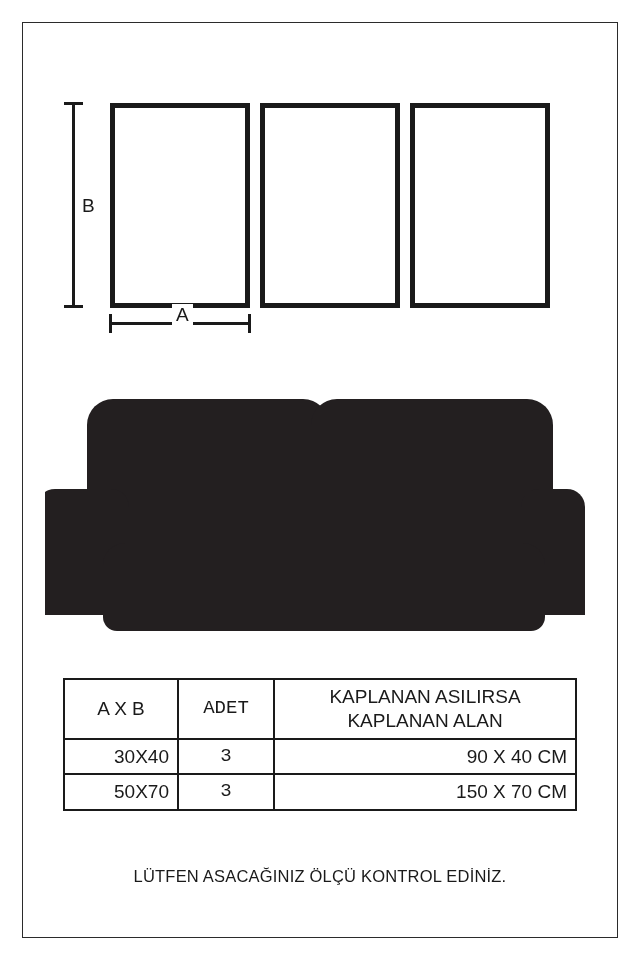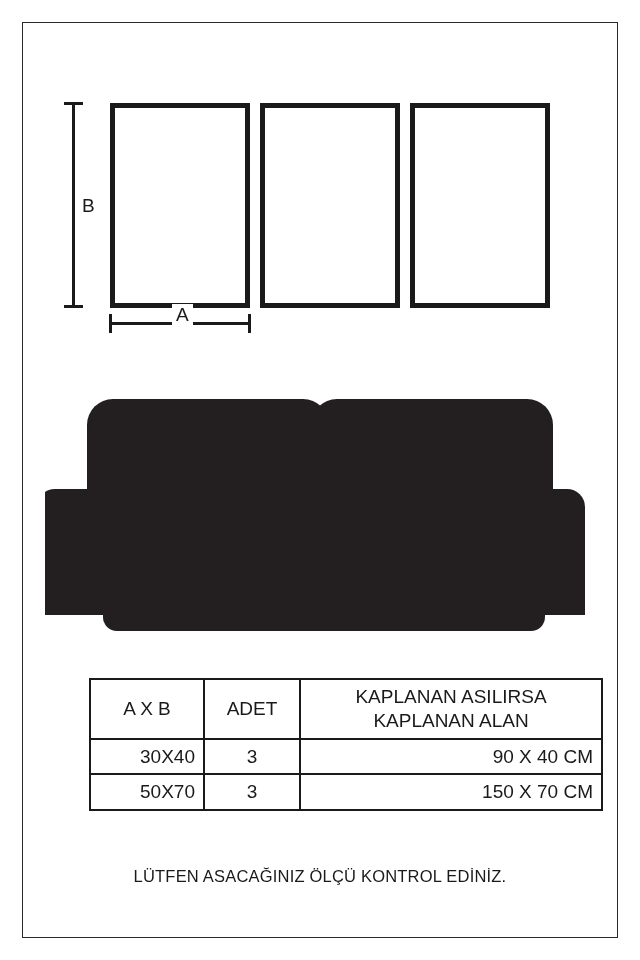--- a/index.html
+++ b/index.html
@@ -121,34 +121,33 @@
   .table-wrap {
     position: absolute;
     left: 63px;
     top: 678px;
     width: 514px;
   }
   table.size-table {
     width: 100%;
     border-collapse: collapse;
     font-size: 19px;
-    margin-left: 26px;
   }
   table.size-table th,
   table.size-table td {
     border: 2px solid #1a1a1a;
     padding: 5px 8px;
     font-weight: normal;
     line-height: 1.25;
   }
   table.size-table th {
     text-align: center;
   }
   .col-ab { width: 96px; text-align: right; }
-  .col-adet { width: 78px; text-align: center; }
+  .col-adet { width: 78px; text-align: center; font-family: Liberation Mono, monospace; }
   .col-area { text-align: right; padding-left: 12px; }
 
   
   .footer-note {
     position: absolute;
     left: 55px;
     top: 865px;
     width: 530px;
     text-align: center;
     font-size: 16.5px;

